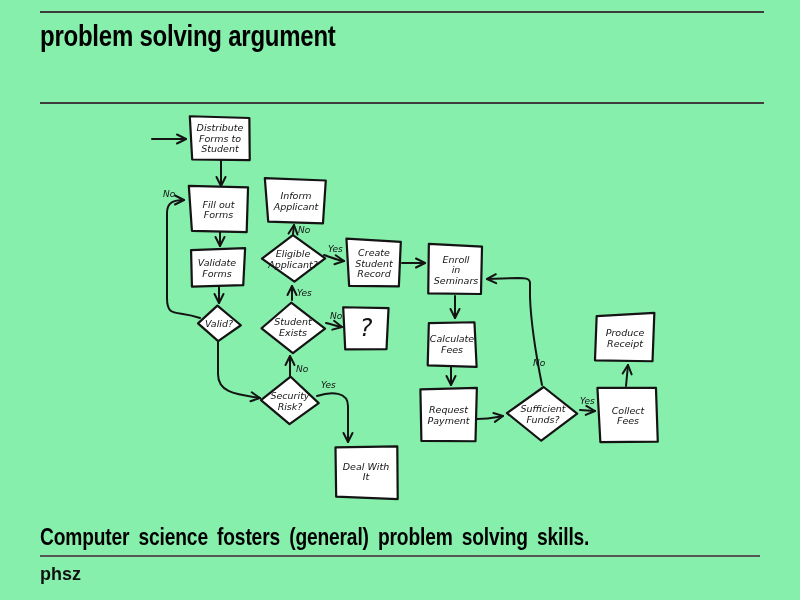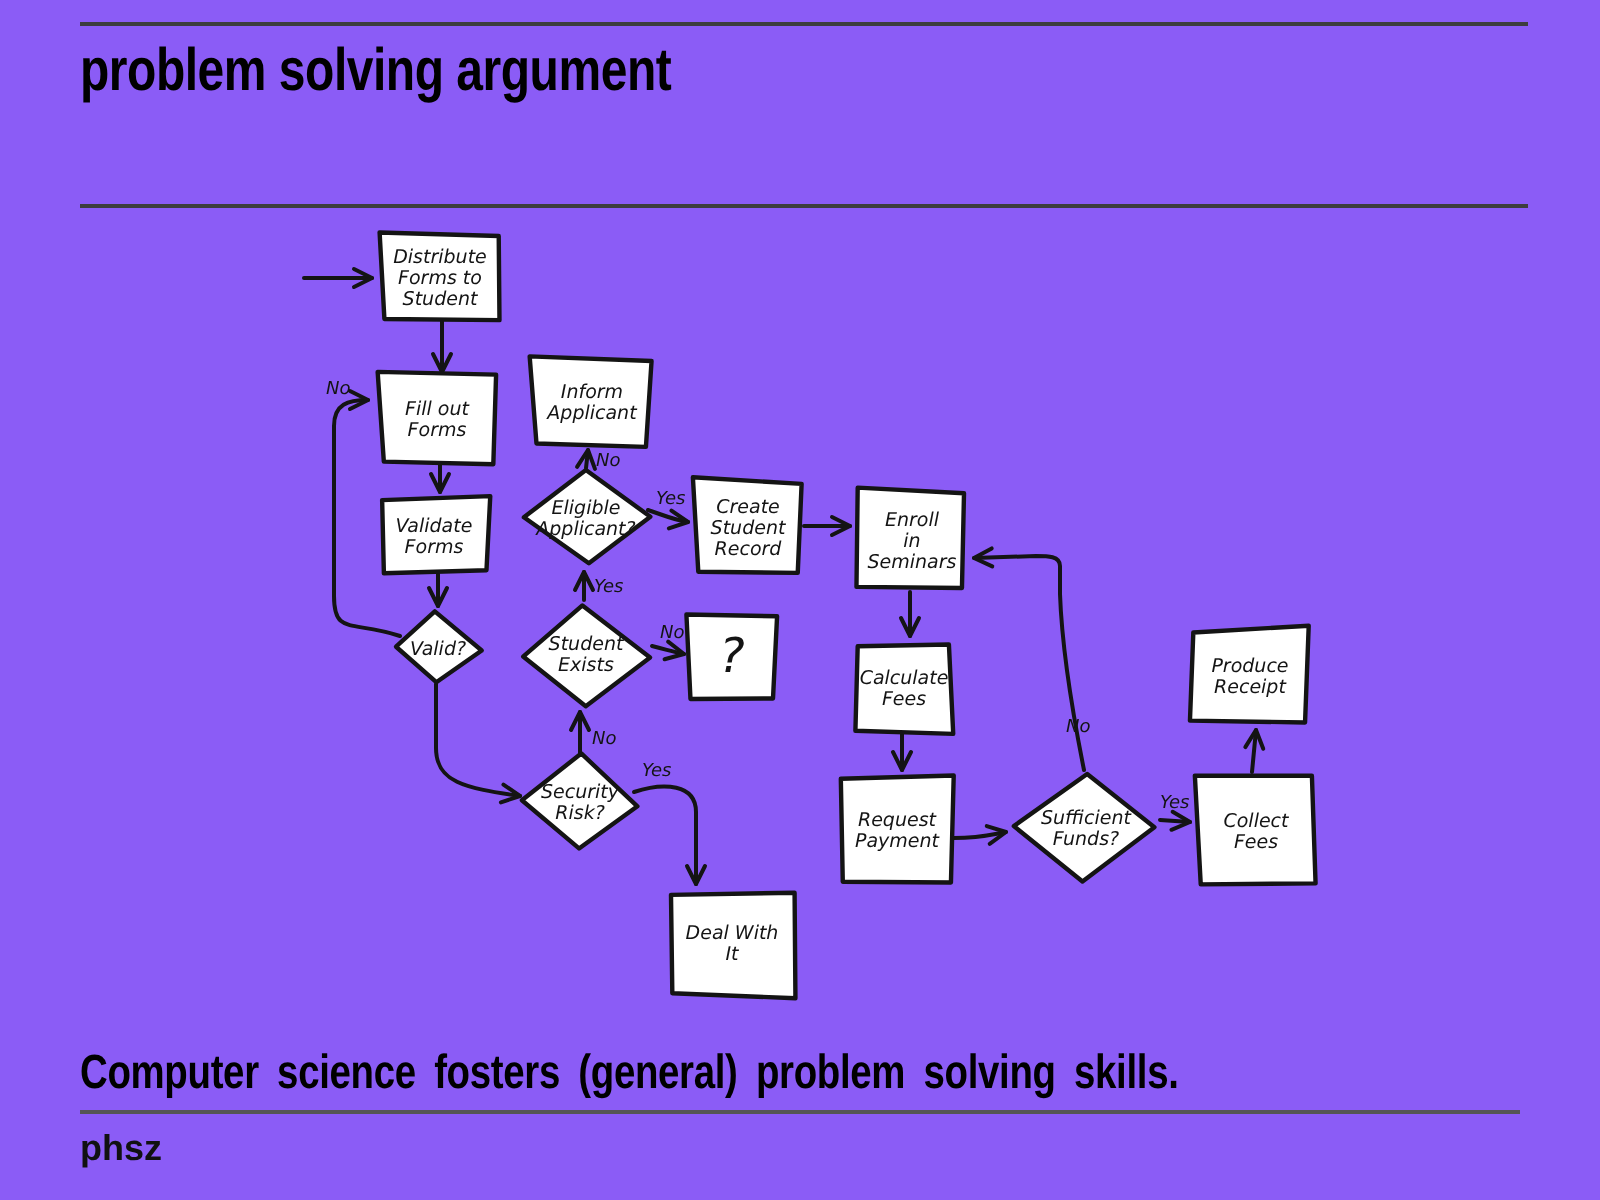--- a/index.html
+++ b/index.html
@@ -1,17 +1,17 @@
 <!DOCTYPE html>
 <html><head>
 <meta charset="utf-8">
 <style>
   html,body{margin:0;padding:0;background:#fff;}
   .slide{
-    position:relative;width:800px;height:600px;background:#8b5cf6;
+    position:relative;width:800px;height:600px;background:#86efac;
     font-family:"Liberation Sans",sans-serif;overflow:hidden;
   }
   .rule{position:absolute;left:40px;width:724px;height:2px;background:#3d3d3d;}
   .rule.top{top:11px;}
   .rule.mid{top:102px;}
   .rule.bottom{top:555px;width:720px;background:#555;}
   .slide-title{
     position:absolute;left:40px;top:21px;margin:0;
     font-size:30px;line-height:30px;font-weight:bold;color:#000;
     letter-spacing:-0.3px;transform:scaleX(0.8);transform-origin:left top;

